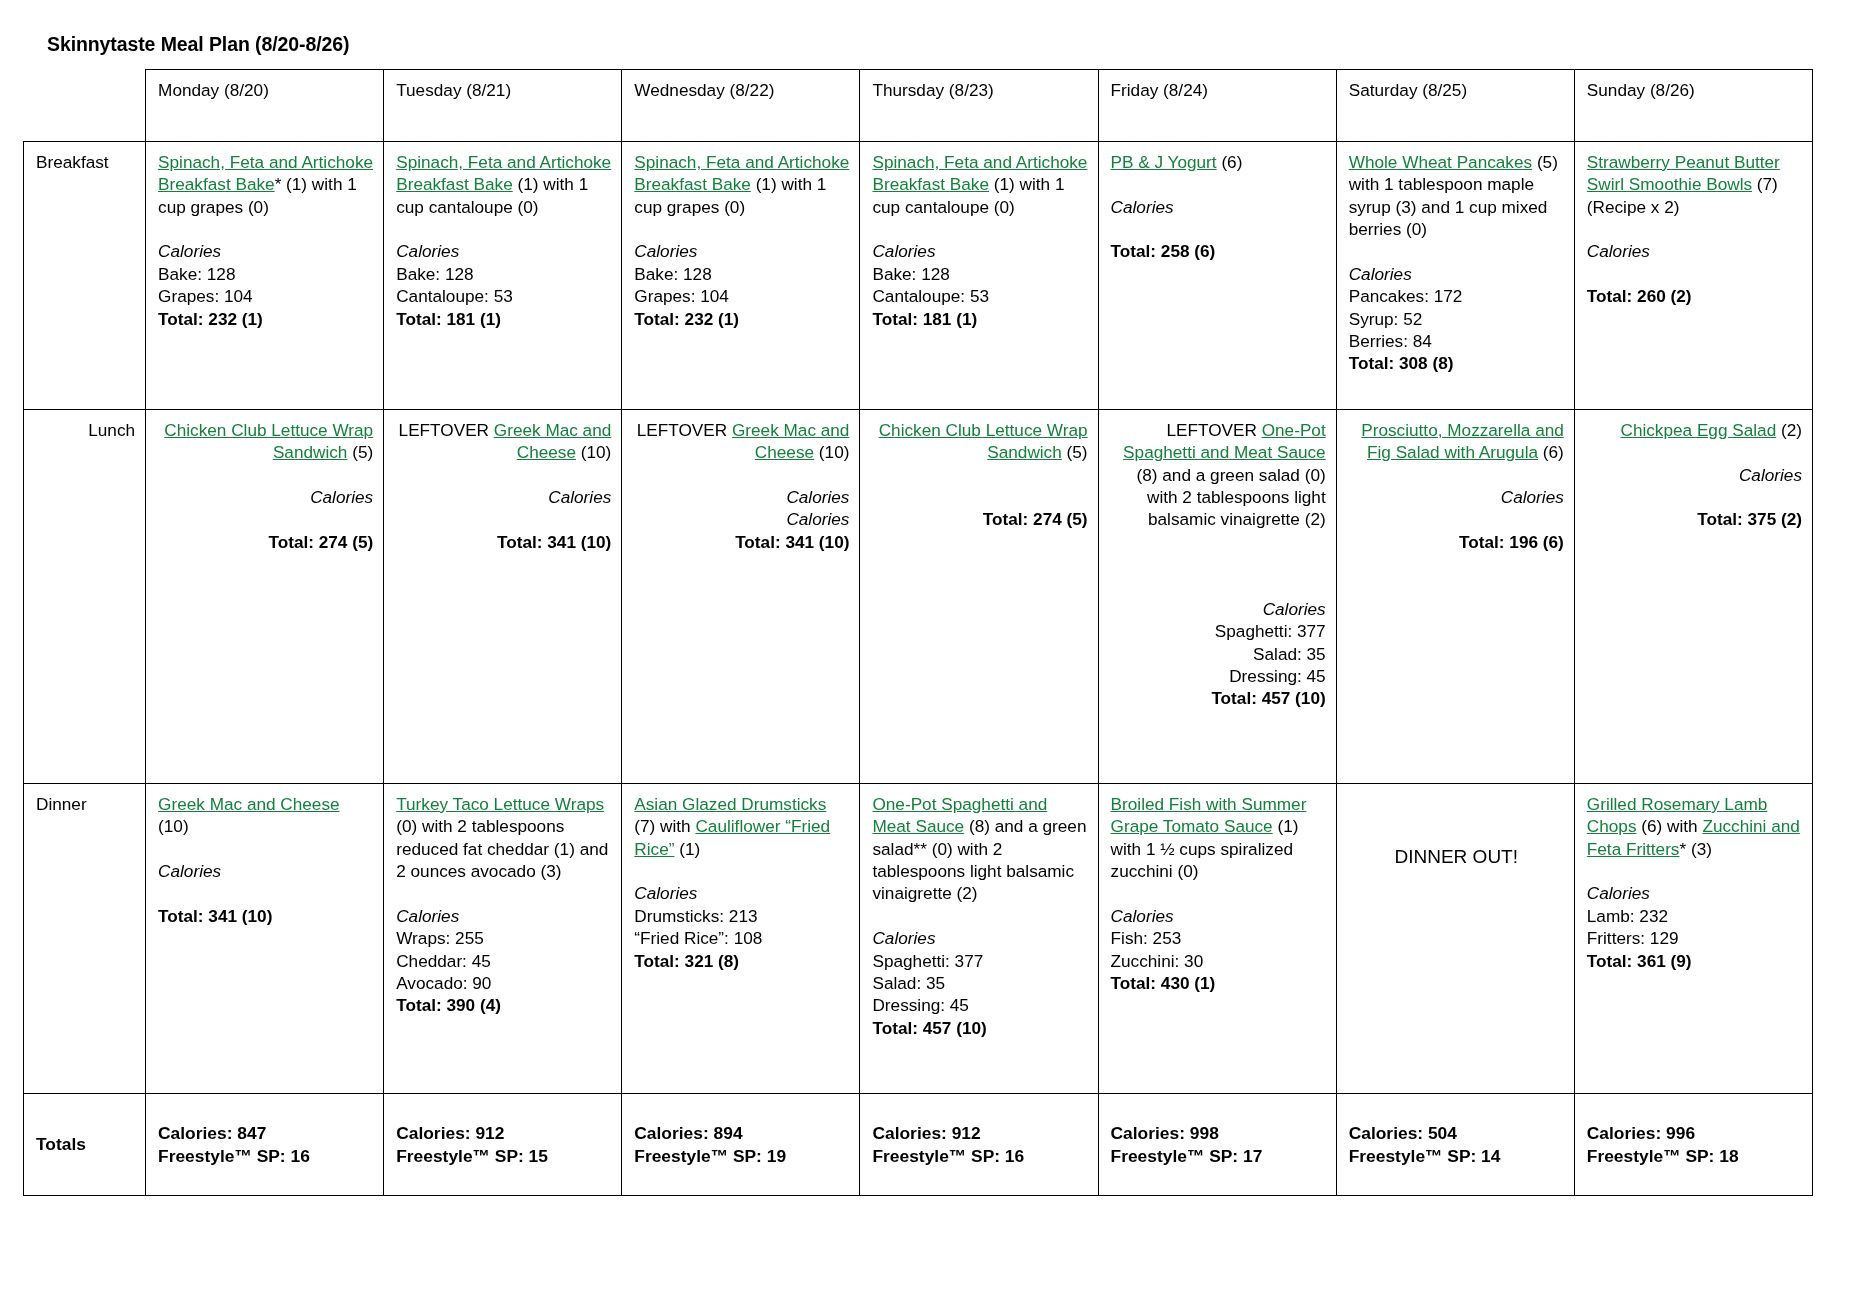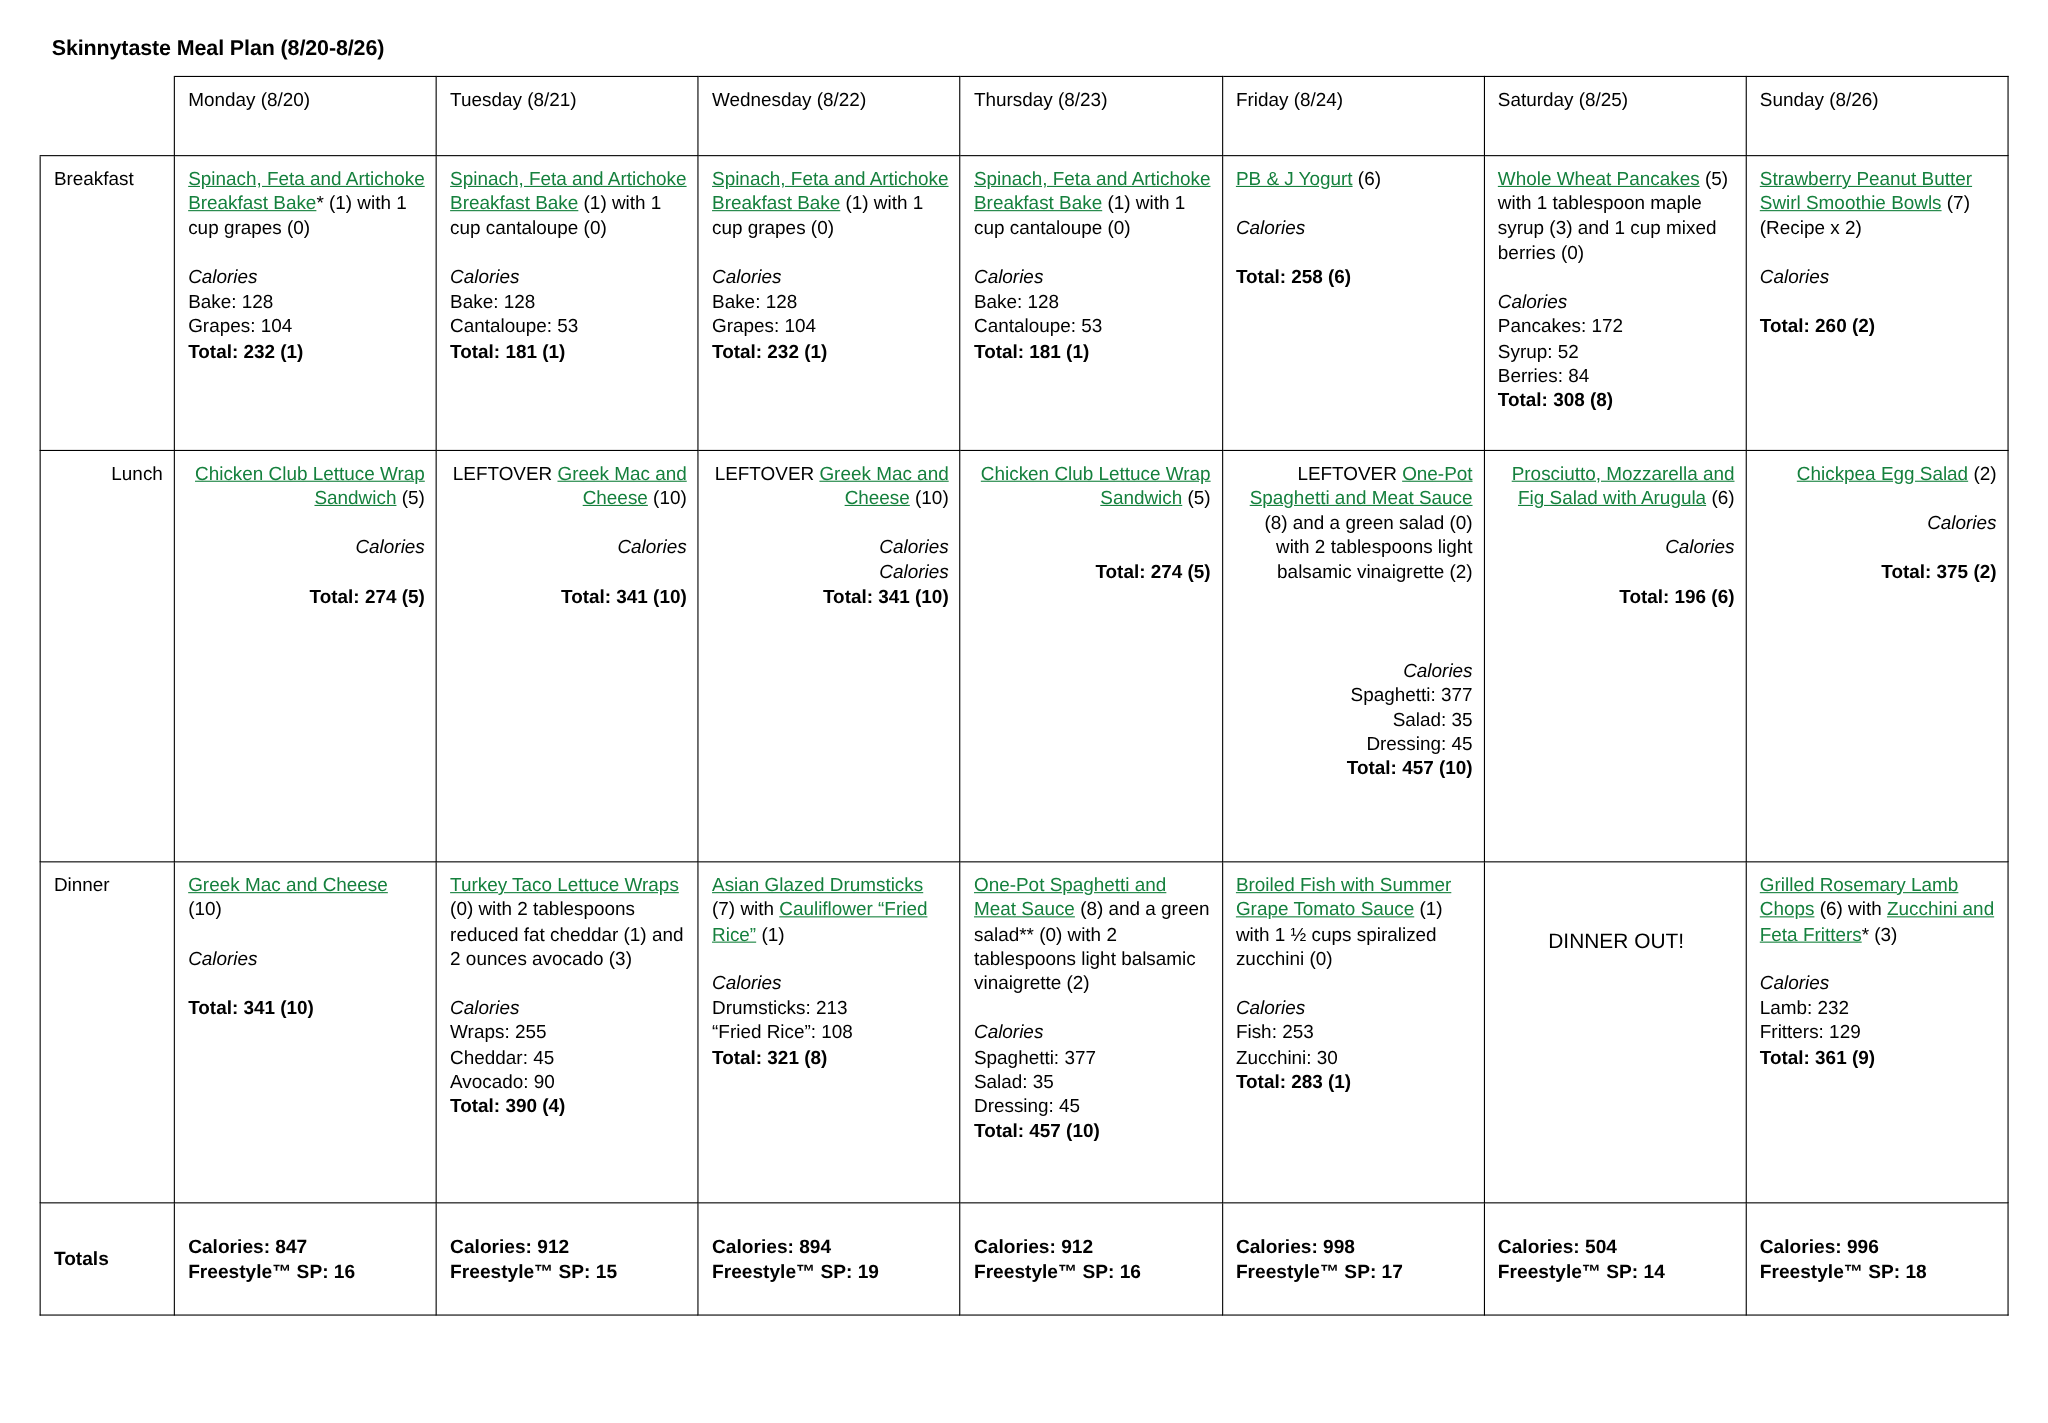--- a/index.html
+++ b/index.html
@@ -26,21 +26,21 @@
     position: absolute;
     left: 47px;
     top: 33px;
     font-size: 19.5px;
     font-weight: bold;
     letter-spacing: -0.1px;
     white-space: nowrap;
   }
   table.plan {
     position: absolute;
-    left: 36px;
+    left: 23px;
     top: 69px;
     width: 1790px;
     border-collapse: collapse;
     table-layout: fixed;
   }
   table.plan td, table.plan th {
     border: 1.6px solid #000000;
     vertical-align: top;
     padding: 9px 10px 8px 12px;
     font-size: 17.2px;
@@ -272,21 +272,21 @@
             <span class="p">Salad: 35</span>
             <span class="p">Dressing: 45</span>
             <span class="p bold">Total: 457 (10)</span>
           </td>
         <td>
             <span class="p"><span class="lnk">Broiled Fish with Summer Grape Tomato Sauce</span><span> (1) with 1 ½ cups spiralized zucchini (0)</span></span>
             <span class="blank-line"></span>
             <span class="p ital">Calories</span>
             <span class="p">Fish: 253</span>
             <span class="p">Zucchini: 30</span>
-            <span class="p bold">Total: 283 (1)</span>
+            <span class="p bold">Total: 430 (1)</span>
           </td>
         <td class="dinner-out-cell">
             <span class="dinner-out">DINNER OUT!</span>
           </td>
         <td>
             <span class="p"><span class="lnk">Grilled Rosemary Lamb Chops</span><span> (6) with </span><span class="lnk">Zucchini and Feta Fritters</span><span>* (3)</span></span>
             <span class="blank-line"></span>
             <span class="p ital">Calories</span>
             <span class="p">Lamb: 232</span>
             <span class="p">Fritters: 129</span>

